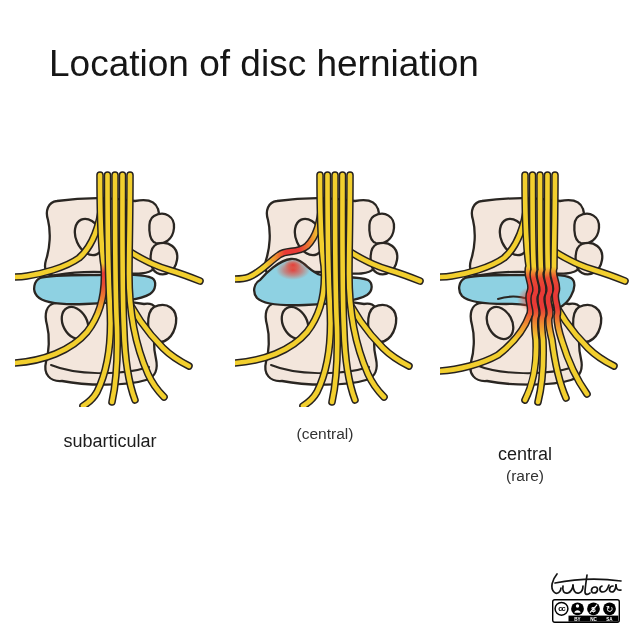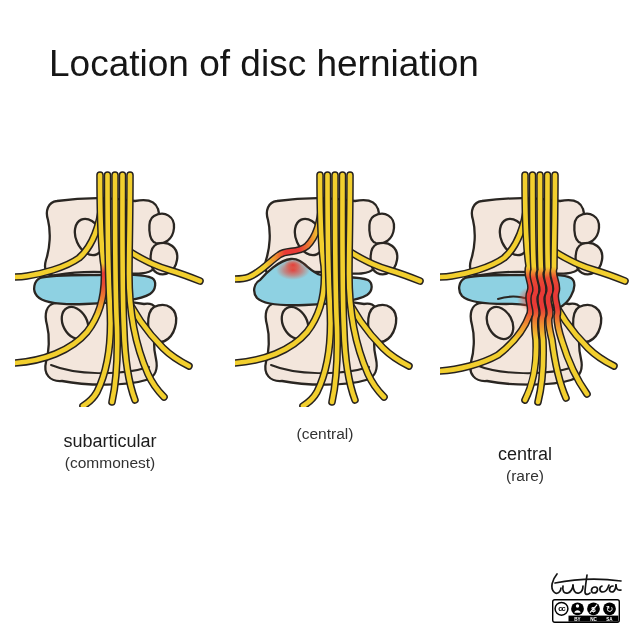--- a/index.html
+++ b/index.html
@@ -215,21 +215,20 @@
     <use href="#f3-s4" class="no"></use>
         <use href="#f3-s4" class="nyg" stroke="url(#g3full)"></use>
     <use href="#f3-s5" class="no"></use>
         <use href="#f3-s5" class="nyg" stroke="url(#g3full)"></use>
   </g>
 </svg>
 </div>
 
 <div class="caption" id="cap1">
   <div class="label">subarticular</div>
-  <div class="sub">(commonest)</div>
 </div>
 <div class="caption" id="cap2">
   <div class="sub">(central)</div>
 </div>
 <div class="caption" id="cap3">
   <div class="label">central</div>
   <div class="sub">(rare)</div>
 </div>
 
 <svg class="credit" viewBox="0 0 78 30" width="78" height="30">

